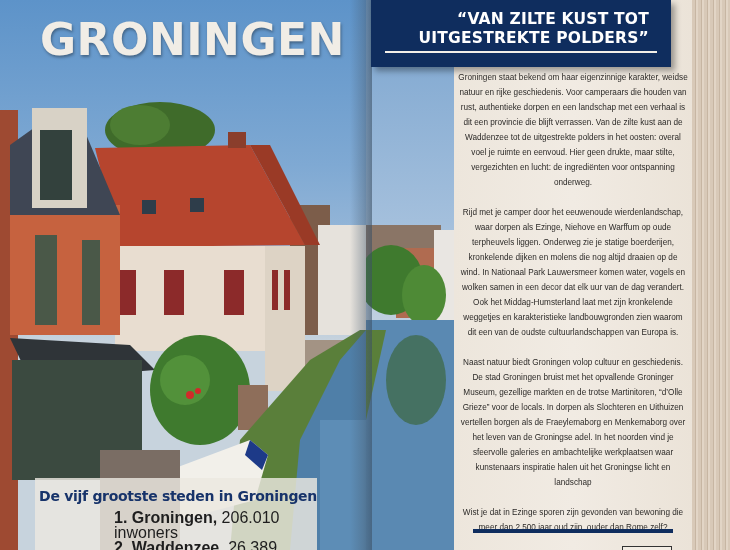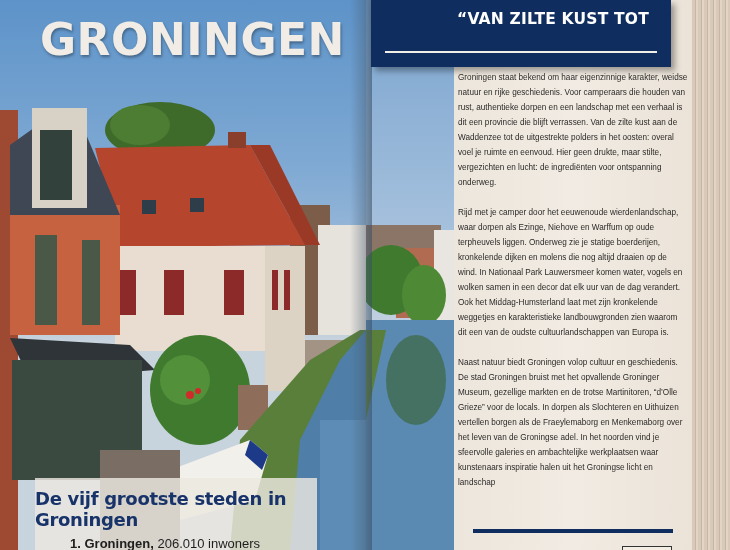--- a/index.html
+++ b/index.html
@@ -25,32 +25,32 @@
   .page-edges { position:absolute; left:692px; top:0; width:38px; height:550px;
     background:repeating-linear-gradient(90deg,#d8c9b8 0px,#d8c9b8 3px,#c7b6a3 3px,#c7b6a3 4px,#e2d5c6 4px,#e2d5c6 6px); }
   .page-edge-shade { position:absolute; left:692px; top:0; width:14px; height:550px;
     background:linear-gradient(90deg,#cdbba8,#dccdbd); }
 
   .quote-box { position:absolute; left:371px; top:0; width:300px; height:67px; background:#0f2d5e;
     box-shadow:4px 4px 6px rgba(0,0,0,0.35); color:#fff; text-align:right; padding:10px 22px 0 0; }
   .quote-line { font-family:"DejaVu Sans", sans-serif; font-weight:bold; font-size:15.5px; line-height:19px; letter-spacing:0.2px; }
   .quote-rule { position:absolute; left:14px; right:14px; top:51px; height:2px; background:#f3efe8; }
 
-  .body-text { position:absolute; left:458px; top:70px; width:230px; text-align:left;
+  .body-text { position:absolute; left:458px; top:70px; width:230px; text-align:center;
     font-family:"Liberation Sans", sans-serif; font-size:8.2px; line-height:15px; color:#2c2a28; }
   .body-text p { margin-bottom:15px; }
 
   .bottom-rule { position:absolute; left:473px; top:529px; width:200px; height:4px; background:#0f2d5e; }
   .page-tab { position:absolute; left:622px; top:546px; width:50px; height:6px; border:1px solid #333; border-bottom:none; background:#f3ede4; }
 
   
   .info-box { position:absolute; left:35px; top:478px; width:282px; height:80px; background:rgba(236,232,225,0.82); padding:10px 0 0 0; }
-  .info-title { font-family:"DejaVu Sans", sans-serif; font-weight:bold; font-size:18px; color:#17336a; text-align:left; letter-spacing:-0.3px; }
+  .info-title { font-family:"DejaVu Sans", sans-serif; font-weight:bold; font-size:14px; color:#17336a; text-align:right; letter-spacing:-0.3px; }
   .info-list { margin-top:6px; padding-left:35px; list-style:none; }
-  .info-list li { font-size:13px; line-height:15px; color:#1e1e1e; }
+  .info-list li { font-size:16px; line-height:15px; color:#1e1e1e;margin-left:44px; }
   .info-list b { font-weight:bold; }
 </style>
 </head>
 <body>
 
 <div class="left-page">
   <svg width="366" height="550" viewBox="0 0 366 550" style="position:absolute;left:0;top:0">
 
     <ellipse cx="160" cy="130" rx="55" ry="28" fill="#3f6b2a"></ellipse>
     <ellipse cx="140" cy="125" rx="30" ry="20" fill="#4d7d33"></ellipse>
@@ -124,24 +124,26 @@
   </svg>
 </div>
 <div class="left-page-crease"></div>
 
 <div class="right-page"></div>
 <div class="page-edge-shade"></div>
 <div class="page-edges"></div>
 
 <div class="quote-box">
   <div class="quote-line">“VAN ZILTE KUST TOT</div>
+  <div class="quote-line">UITGESTREKTE POLDERS”</div>
   <div class="quote-rule"></div>
 </div>
 
 <div class="body-text">
   <p>Groningen staat bekend om haar eigenzinnige karakter, weidse natuur en rijke geschiedenis. Voor camperaars die houden van rust, authentieke dorpen en een landschap met een verhaal is dit een provincie die blijft verrassen. Van de zilte kust aan de Waddenzee tot de uitgestrekte polders in het oosten: overal voel je ruimte en eenvoud. Hier geen drukte, maar stilte, vergezichten en lucht: de ingrediënten voor ontspanning onderweg.</p>
   <p>Rijd met je camper door het eeuwenoude wierdenlandschap, waar dorpen als Ezinge, Niehove en Warffum op oude terpheuvels liggen. Onderweg zie je statige boerderijen, kronkelende dijken en molens die nog altijd draaien op de wind. In Nationaal Park Lauwersmeer komen water, vogels en wolken samen in een decor dat elk uur van de dag verandert. Ook het Middag-Humsterland laat met zijn kronkelende weggetjes en karakteristieke landbouwgronden zien waarom dit een van de oudste cultuurlandschappen van Europa is.</p>
   <p>Naast natuur biedt Groningen volop cultuur en geschiedenis. De stad Groningen bruist met het opvallende Groninger Museum, gezellige markten en de trotse Martinitoren, “d’Olle Grieze” voor de locals. In dorpen als Slochteren en Uithuizen vertellen borgen als de Fraeylemaborg en Menkemaborg over het leven van de Groningse adel. In het noorden vind je sfeervolle galeries en ambachtelijke werkplaatsen waar kunstenaars inspiratie halen uit het Groningse licht en landschap</p>
+  <p>Wist je dat in Ezinge sporen zijn gevonden van bewoning die meer dan 2.500 jaar oud zijn, ouder dan Rome zelf?</p>
 
 </div>
 
 <div class="bottom-rule"></div>
 <div class="page-tab"></div>
 
 </body></html>

